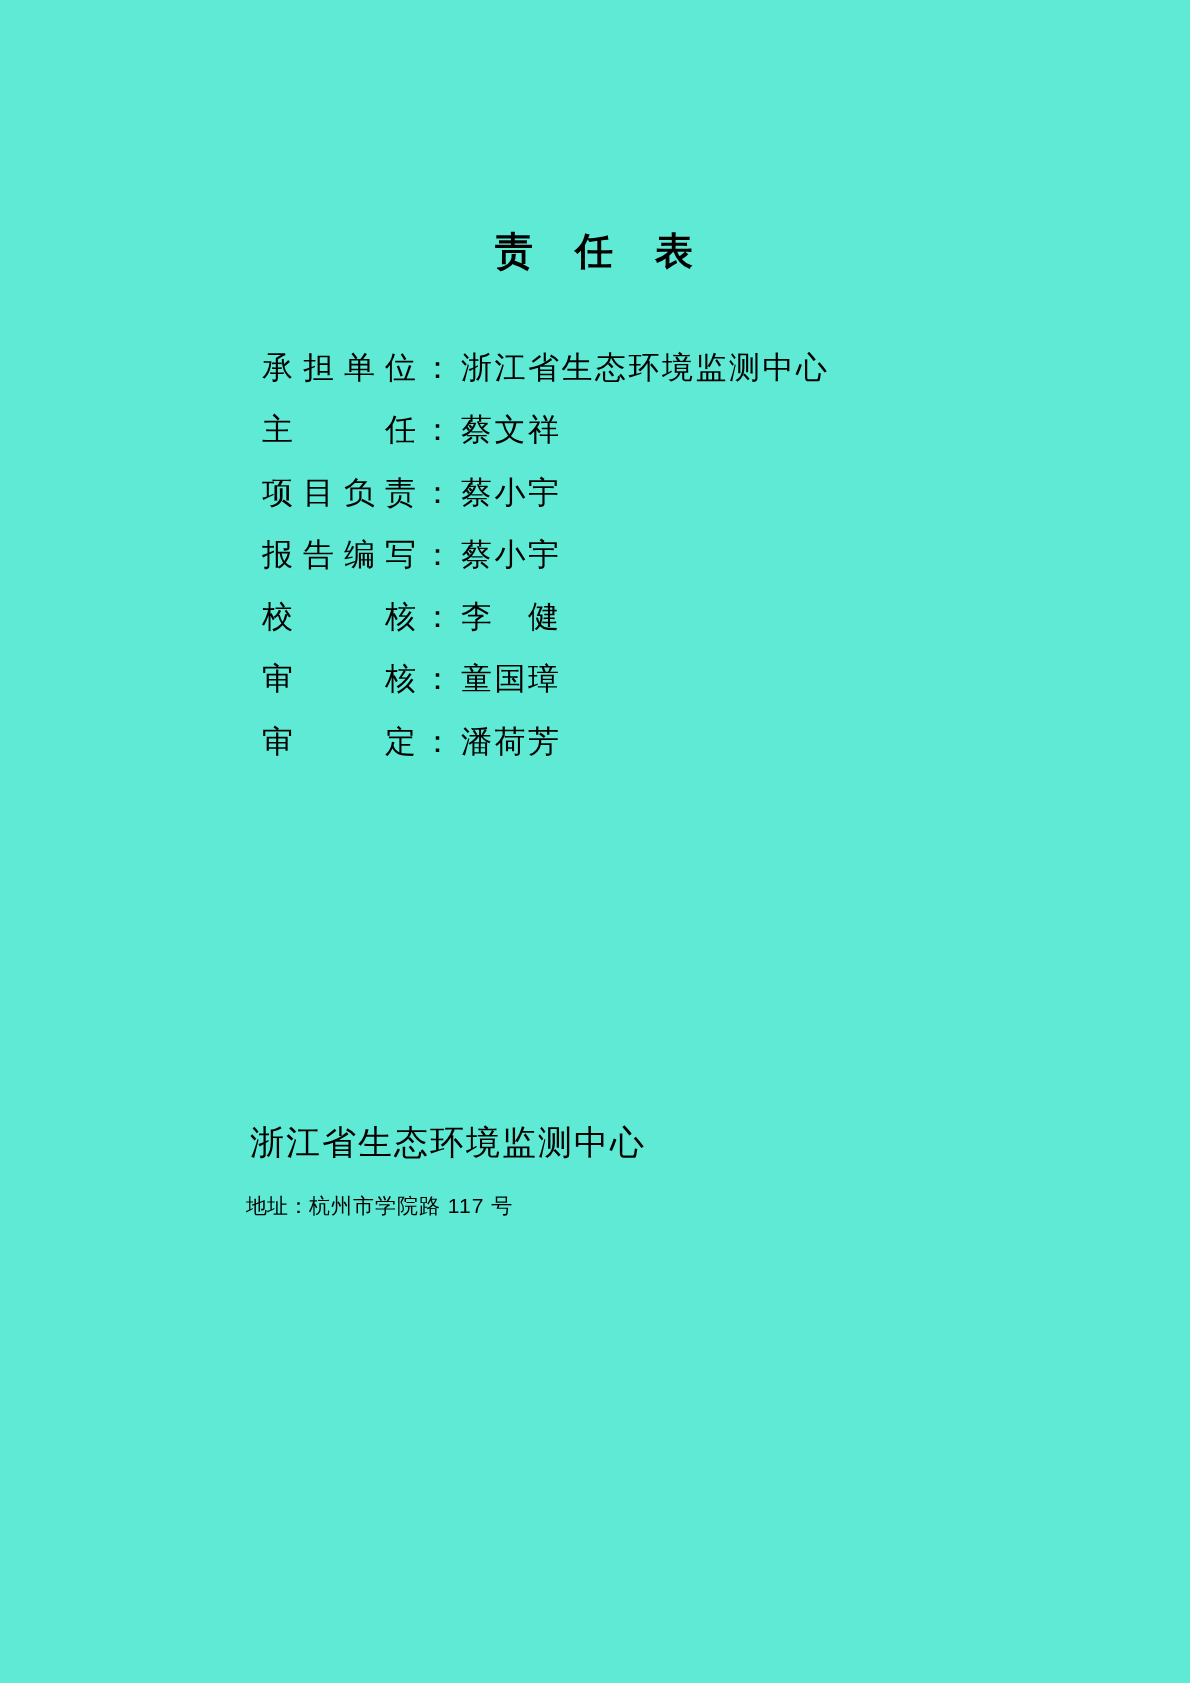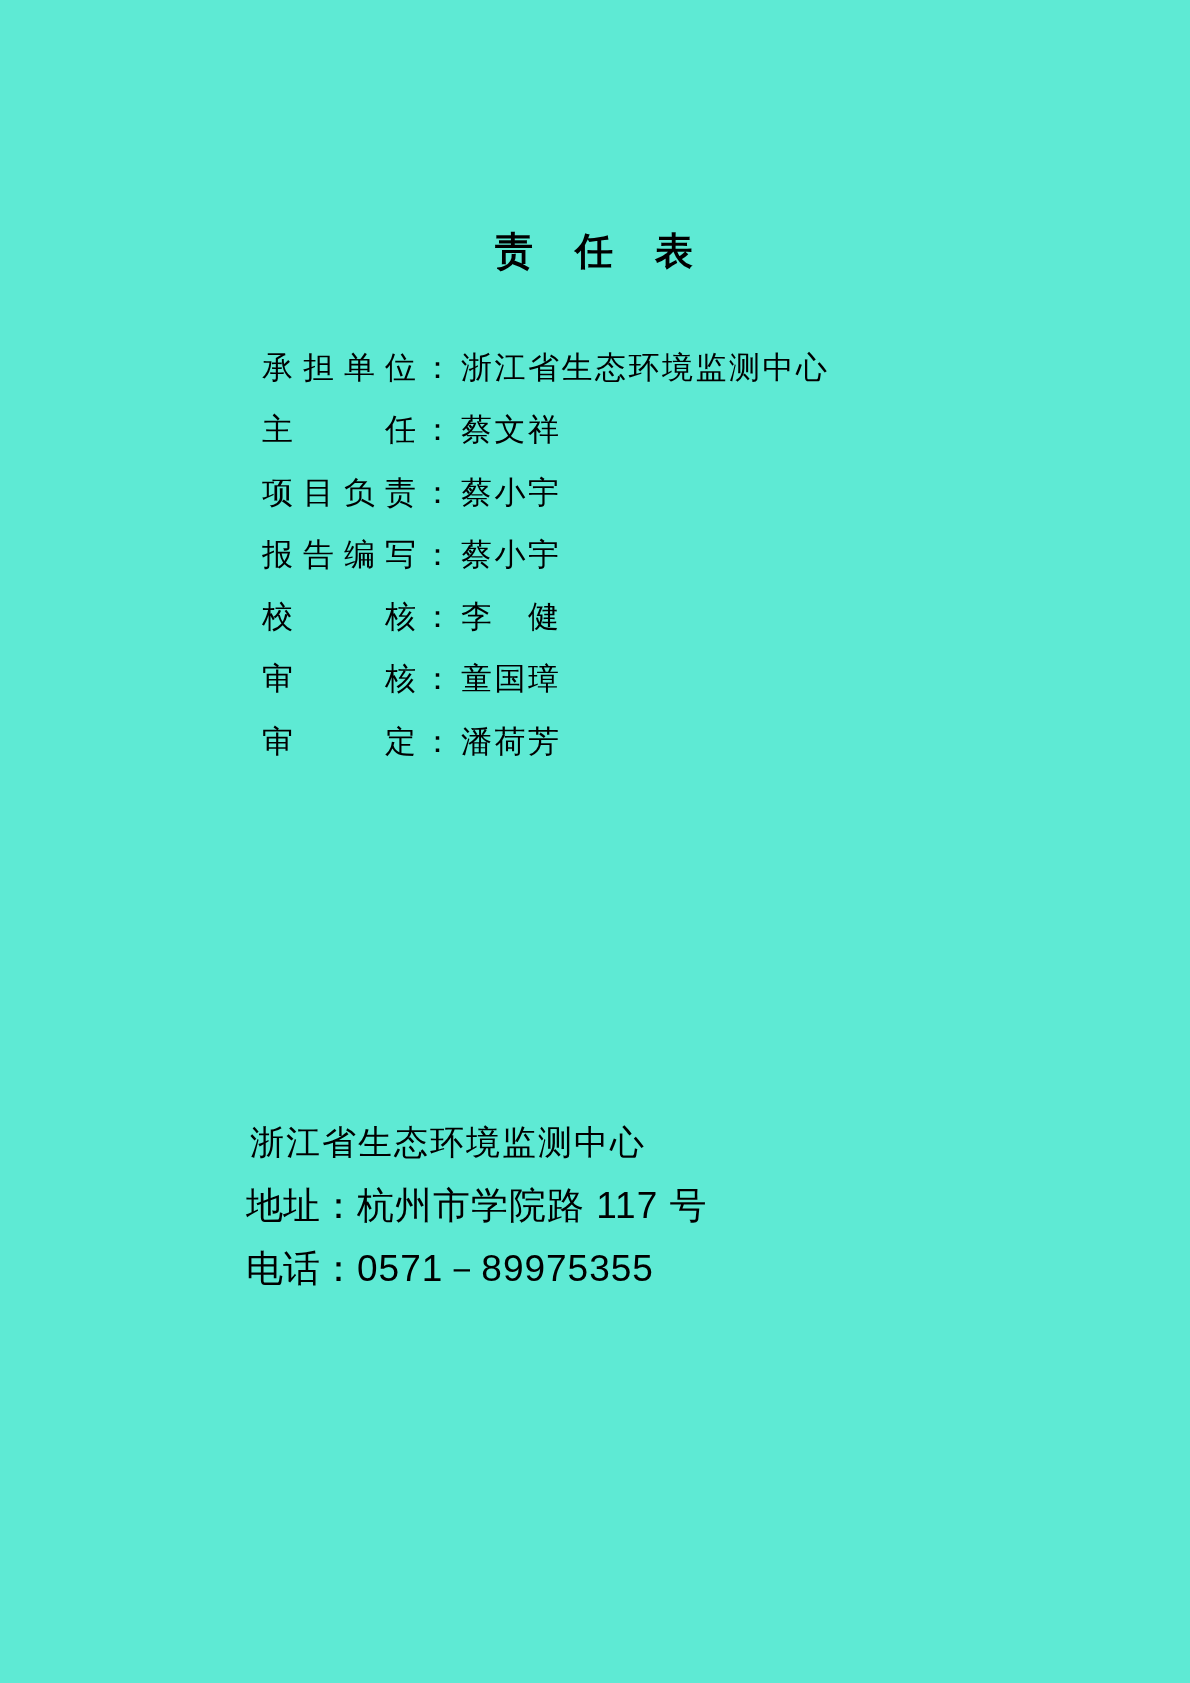--- a/index.html
+++ b/index.html
@@ -60,21 +60,21 @@
     top: 1111px;
   }
   .org-line {
     font-size: 34px;
     line-height: 63px;
     letter-spacing: 2px;
     padding-left: 4px;
     white-space: nowrap;
   }
   .contact-line {
-    font-size: 37px;
+    font-size: 21px;
     line-height: 63px;
     white-space: nowrap;
   }
   .contact-line .contact-value {
     letter-spacing: 1px;
   }
 </style>
 </head>
 <body>
 
@@ -129,21 +129,18 @@
   </div>
 
   <div class="contact">
 
     <div class="org-line">浙江省生态环境监测中心</div>
 
     <div class="contact-line">
       <span class="contact-label">地址</span><span class="contact-colon">：</span><span class="contact-value">杭州市学院路 117 号</span>
     </div>
 
-    <div class="contact-line">
-      <span class="contact-label">电话</span><span class="contact-colon">：</span><span class="contact-value">0571－89975355</span>
-    </div>
 
 
 
   </div>
 
 </div>
 
 </body></html>

